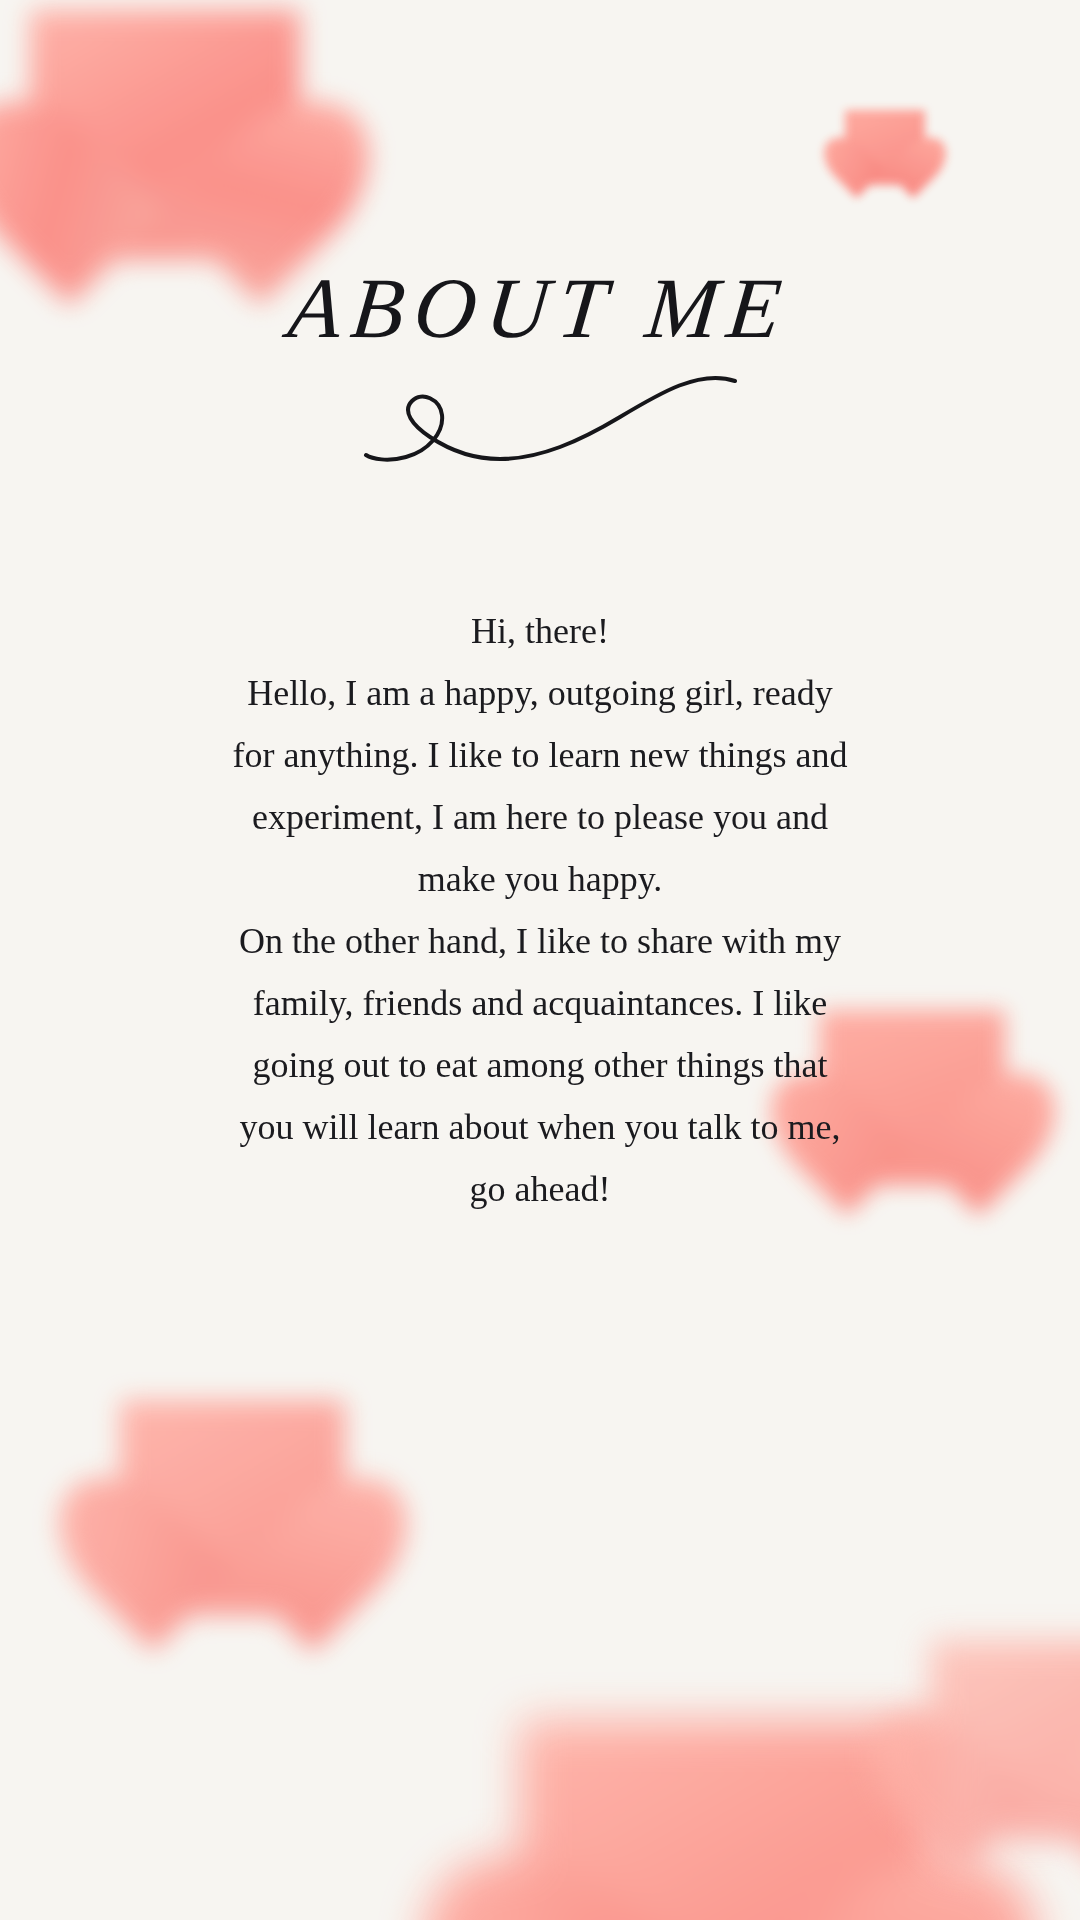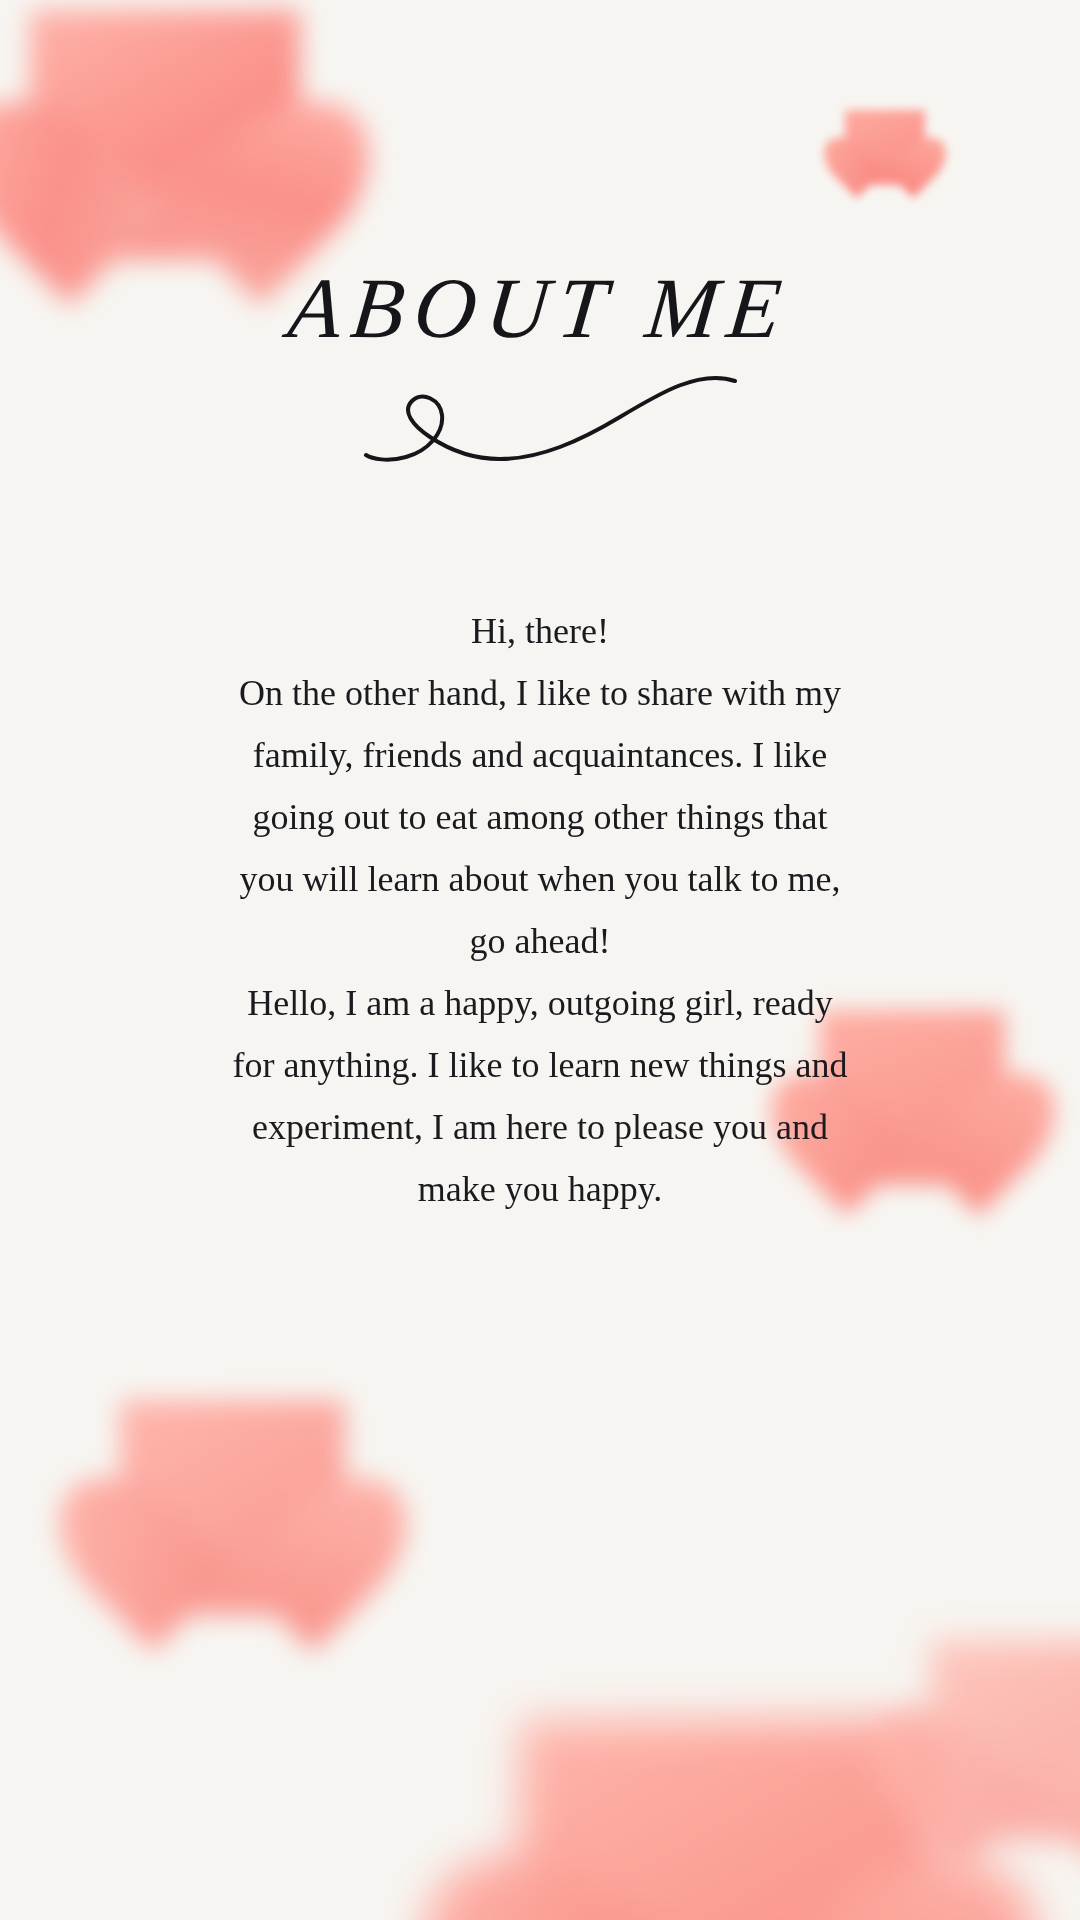--- a/index.html
+++ b/index.html
@@ -139,17 +139,17 @@
 
   <div class="title-block">
     <div class="title">ABOUT ME</div>
     <svg class="swirl" viewBox="0 0 420 130">
       <path d="M405 22 C 370 10, 330 34, 290 58 C 250 82, 210 100, 170 100 C 140 100, 118 90, 100 78 C 82 66, 72 52, 82 42 C 92 32, 110 40, 112 56 C 114 74, 98 92, 76 98 C 58 103, 42 100, 36 96" fill="none" stroke="#16161a" stroke-width="4" stroke-linecap="round"></path>
     </svg>
   </div>
 
   <div class="content">
     <p class="greeting">Hi, there!</p>
+    <p>Hello, I am a happy, outgoing girl, ready for anything. I like to learn new things and experiment, I am here to please you and make you happy.</p>
     <p>On the other hand, I like to share with my family, friends and acquaintances. I like going out to eat among other things that you will learn about when you talk to me, go ahead!</p>
-    <p>Hello, I am a happy, outgoing girl, ready for anything. I like to learn new things and experiment, I am here to please you and make you happy.</p>
   </div>
 
 </div>
 
 </body></html>

